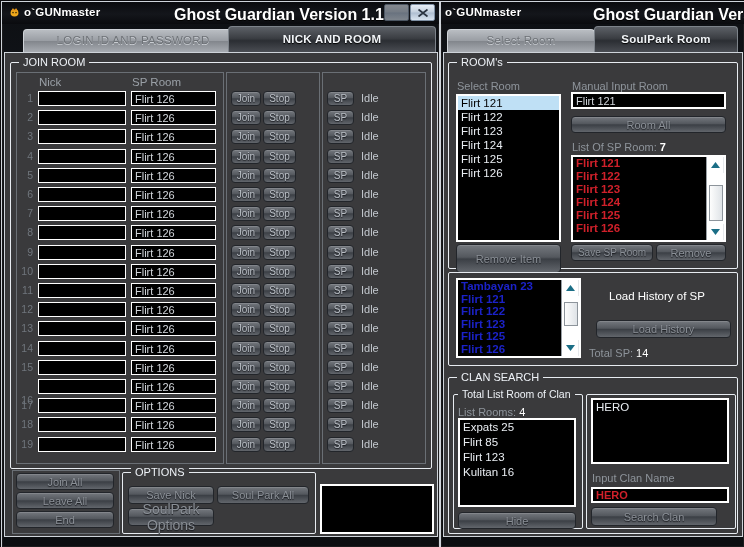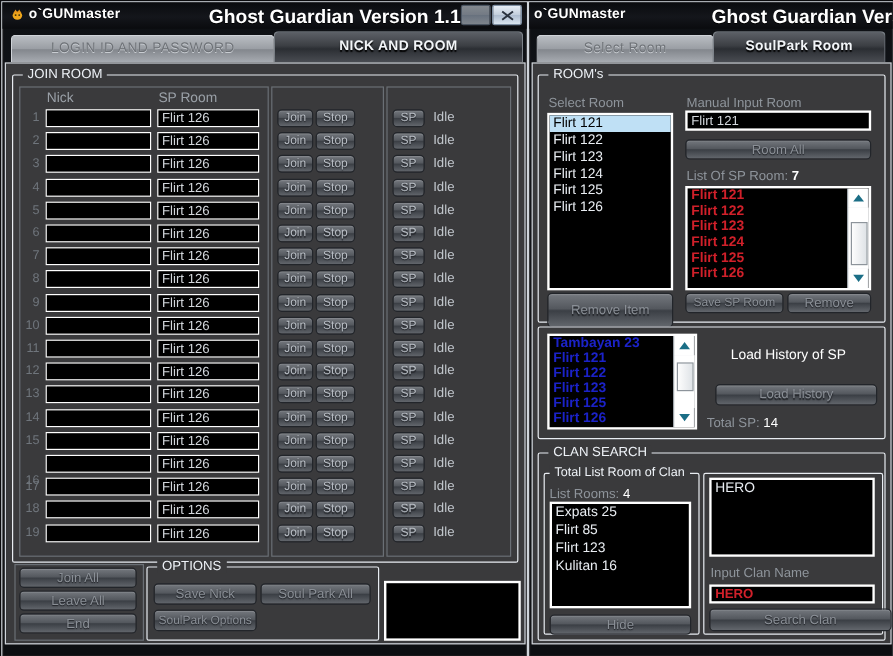--- a/index.html
+++ b/index.html
@@ -155,21 +155,21 @@
         <div class="wbtn blank"></div>
         <div class="wbtn">
           <svg width="11" height="9" viewBox="0 0 11 9">
             <path d="M1 1 L10 8 M10 1 L1 8" stroke="#2b3440" stroke-width="1.6" fill="none"></path>
           </svg>
         </div>
       </div>
     </div>
 
     <div class="tabstrip" style="height:24px;">
-      <div class="tab inactive" style="left:7px;top:5px;width:218px;">LOGIN ID AND PASSWORD</div>
+      <div class="tab inactive" style="left:21px;top:5px;width:218px;">LOGIN ID AND PASSWORD</div>
       <div class="tab active" style="left:226px;top:2px;width:206px;height:25px;line-height:24px;">NICK AND ROOM</div>
     </div>
 
     <div class="panel" style="left:2px;top:50px;width:432px;height:483px;background:#3a3a3c;border:1px solid #cfd4da;"></div>
 
     <div class="gbox" style="left:8px;top:60px;width:420px;height:405px;">
       <span class="gtitle">JOIN ROOM</span>
     </div>
 
     <div class="innerframe" style="left:14px;top:70px;width:206px;height:390px;background:#3a3a3c;"></div>
@@ -318,21 +318,21 @@
     <div class="innerframe" style="left:10px;top:468px;width:106px;height:62px;"></div>
     <div class="btn dim" style="left:14px;top:490px;width:98px;height:17px;">Leave All</div>
     <div class="btn dim" style="left:14px;top:471px;width:98px;height:17px;">Join All</div>
     <div class="btn dim" style="left:14px;top:509px;width:98px;height:17px;">End</div>
 
     <div class="gbox" style="left:120px;top:470px;width:192px;height:60px;">
       <span class="gtitle">OPTIONS</span>
     </div>
     <div class="btn dim" style="left:126px;top:484px;width:86px;height:18px;">Save Nick</div>
     <div class="btn dim" style="left:215px;top:484px;width:92px;height:18px;">Soul Park All</div>
-    <div class="btn dim" style="left:126px;top:506px;width:86px;height:18px;font-size:10px;">SoulPark Options</div>
+    <div class="btn dim" style="left:126px;top:506px;width:86px;height:18px;font-size:14px;">SoulPark Options</div>
 
     <div class="blackbox" style="left:318px;top:482px;width:110px;height:46px;"></div>
   </div>
 
   <div class="win win-outer" style="left:440px;top:1px;width:303px;height:545px;">
 
     <div class="titlebar" style="height:22px;">
       <span class="title-app" style="left:4px;">o`GUNmaster</span>
       <span class="title-center" style="left:152px;">Ghost Guardian Version 1...</span>
     </div>
@@ -452,16 +452,16 @@
     <div class="btn dim" style="left:17px;top:510px;width:118px;height:17px;">Hide</div>
 
     <div class="gbox" style="left:145px;top:392px;width:148px;height:133px;"></div>
     <div class="listbox" style="left:150px;top:396px;width:138px;height:66px;">
       <div id="clan-result-items">
           <div class="li" style="color: rgb(233, 237, 242); line-height: 14px;">HERO</div>
         </div>
     </div>
     <span class="lbl" style="left:151px;top:470px;">Input Clan Name</span>
     <div class="tfield" style="left:150px;top:485px;width:138px;height:16px;color:#d0202a;font-weight:bold;">HERO</div>
-    <div class="btn dim" style="left:150px;top:505px;width:152px;height:19px;">Search Clan</div>
+    <div class="btn dim" style="left:150px;top:505px;width:126px;height:19px;">Search Clan</div>
   </div>
 
 </div>
 
 </body></html>

